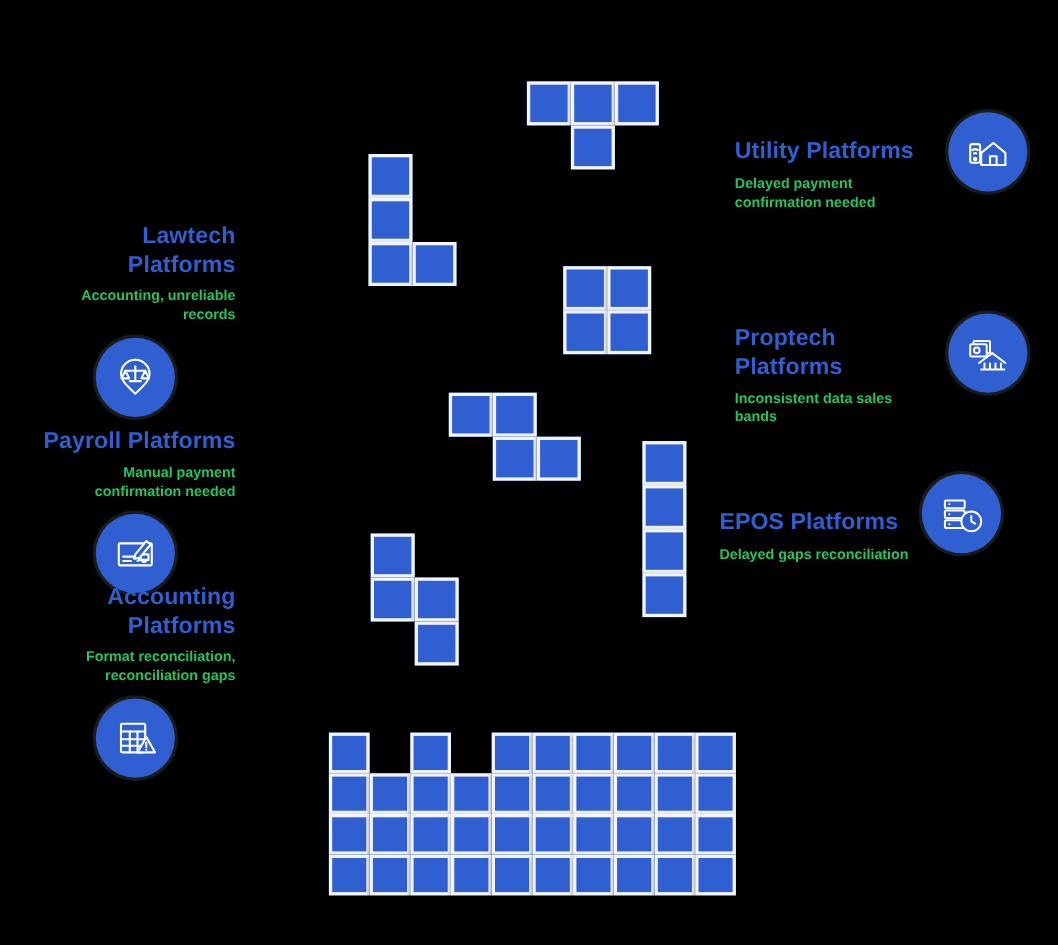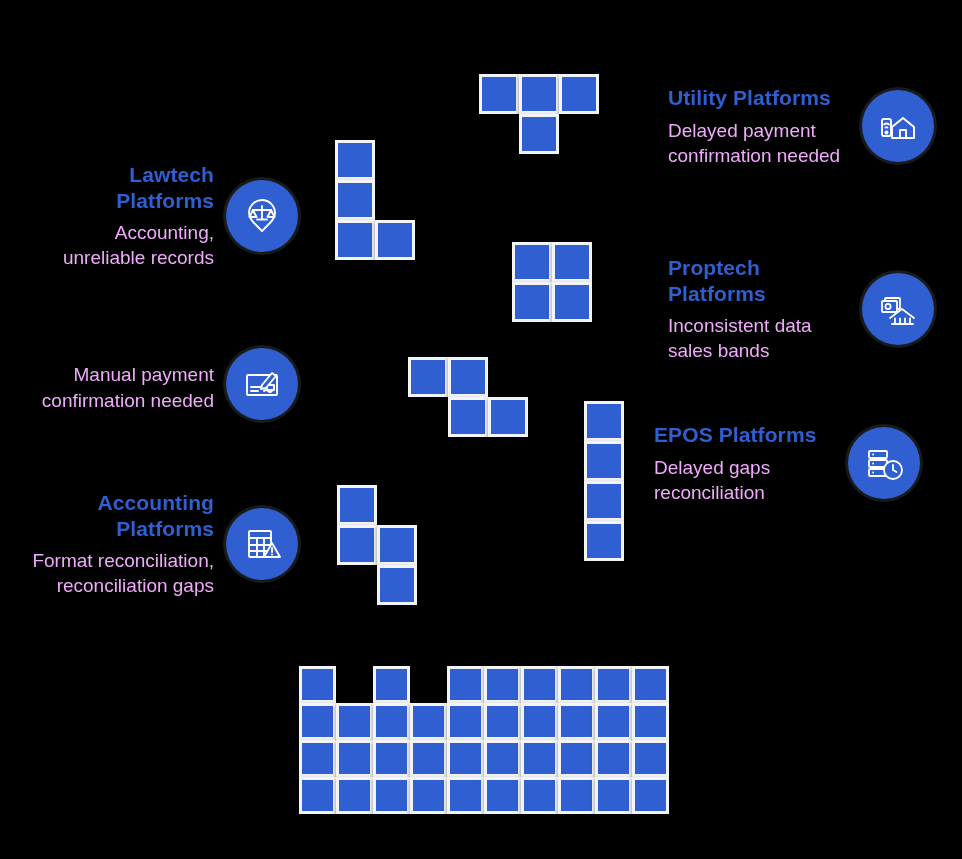--- a/index.html
+++ b/index.html
@@ -15,42 +15,43 @@
     font-family: "Liberation Sans", sans-serif;
   }
 
   
   .label-block {
     position: absolute;
     display: flex;
     align-items: center;
     gap: 12px;
   }
-  .label-block.left  { flex-direction: row; justify-content: space-between; }
+  .label-block.left  { flex-direction: column; justify-content: space-between; }
   .label-block.right { flex-direction: row-reverse; }
 
   .label-text {
     display: flex;
     flex-direction: column;
   }
   .label-block.left  .label-text { align-items: flex-end;   text-align: right; }
   .label-block.right .label-text { align-items: flex-start; text-align: left;  }
 
   .label-title {
     color: #2f5fd0;
     font-size: 21px;
     font-weight: bold;
     line-height: 1.22;
     letter-spacing: .1px;
     max-width: 182px;
+    margin-top: 40px;
   }
   .label-sub {
-    color: #f0abfc;
-    font-size: 19px;
-    font-weight: normal;
+    color: #22c55e;
+    font-size: 13px;
+    font-weight: bold;
     line-height: 1.32;
     margin-top: 7px;
     max-width: 182px;
   }
 
   
   .icon-badge {
     width: 72px;
     height: 72px;
     min-width: 72px;
@@ -107,20 +108,21 @@
       <line x1="13" y1="16" x2="31" y2="16"></line>
       <path d="M13 16 L9.5 23 H16.5 Z"></path>
       <path d="M31 16 L27.5 23 H34.5 Z"></path>
       <line x1="17" y1="25.5" x2="27" y2="25.5"></line>
     </svg>
   </div>
 </div>
 
 <div class="label-block left" style="left:32px; top:348px;">
   <div class="label-text">
+    <div class="label-title">Payroll Platforms</div>
     <div class="label-sub">Manual payment confirmation needed</div>
   </div>
   <div class="icon-badge">
     <svg width="44" height="44" viewBox="0 0 44 44" fill="none" stroke="#ffffff" stroke-width="1.9" stroke-linecap="round" stroke-linejoin="round">
       <rect x="7" y="13" width="30" height="20" rx="1"></rect>
       <line x1="11" y1="25" x2="21" y2="25"></line>
       <line x1="11" y1="29" x2="18" y2="29"></line>
       <rect x="27" y="23" width="7" height="5"></rect>
       <path d="M24 29 q2-2 4 0 t4 0"></path>
       <path d="M22 23 L32 11 l4 3 -10 12 -5 1 1-4 Z" fill="#2f5fd0"></path>

